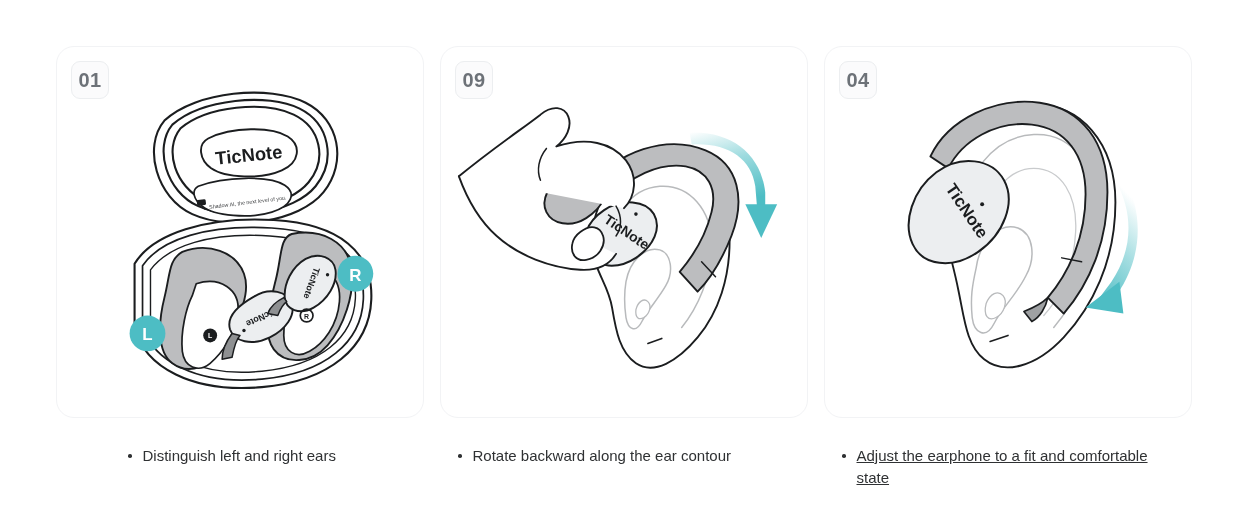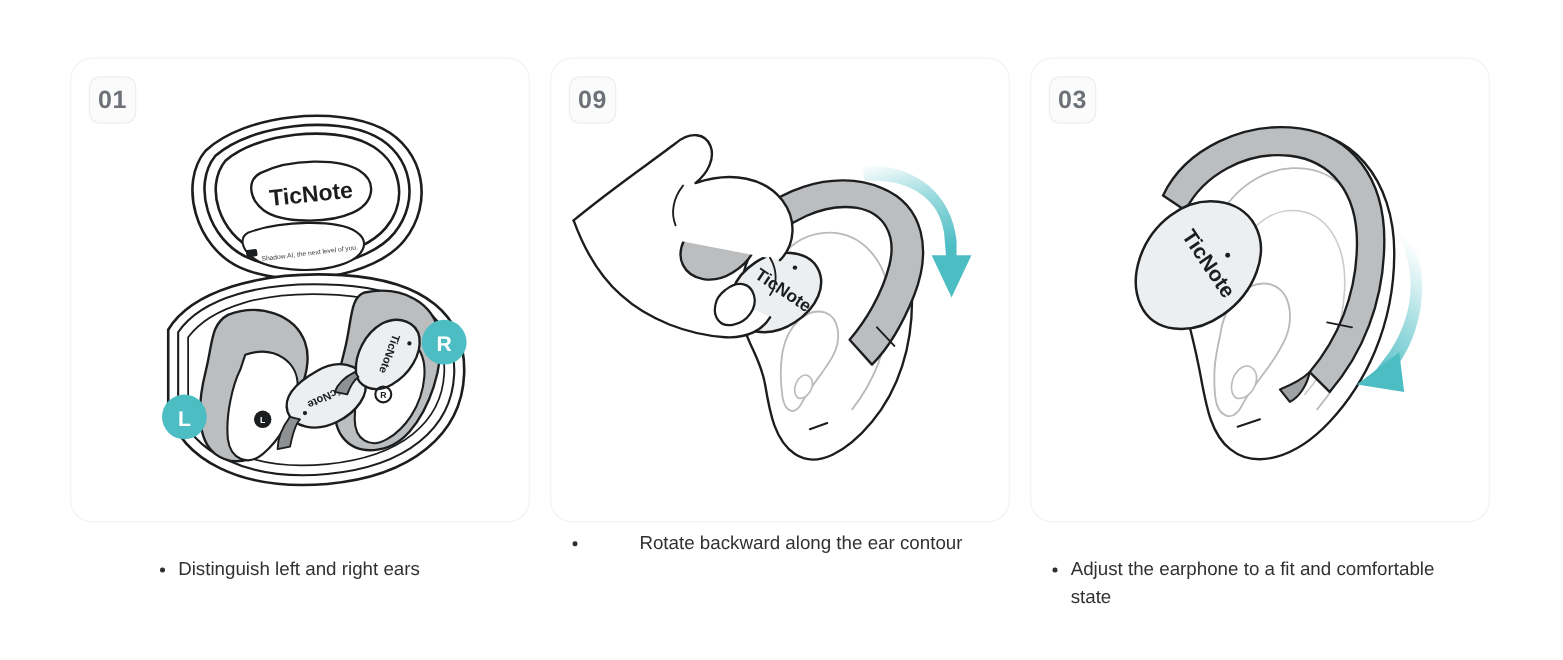--- a/index.html
+++ b/index.html
@@ -53,22 +53,22 @@
   }
   .bullet{
     display:inline-block;
     width:3.5px;height:3.5px;
     border-radius:50%;
     background:#2f3133;
     margin-top:9px;margin-right:11px;
     flex:0 0 auto;
   }
   #caption-1{left:128px;top:445px;width:300px;}
-  #caption-2{left:458px;top:424px;width:330px;gap:39px;}
-  #caption-3{left:842px;top:445px;width:340px;}
+  #caption-2{left:458px;top:445px;width:330px;}
+  #caption-3{left:842px;top:445px;width:340px;text-decoration:underline;}
 </style>
 </head>
 <body>
 
 <div class="sheet">
 
   <div class="panel" id="panel-1">
     <div class="step-badge">01</div>
 
     <svg class="art" viewBox="0 0 368 372">
@@ -223,21 +223,21 @@
 
       <g>
         <path d="M250 86 C292 84 322 108 326 146 L326 164
                  L318 164 L316 140 C312 112 288 96 252 98 Z" fill="url(#arrow2)" stroke="none"></path>
         <path d="M306 158 L338 158 L322 192 Z" fill="#4dbdc4" stroke="none"></path>
       </g>
     </svg>
   </div>
 
   <div class="panel" id="panel-3">
-    <div class="step-badge">03</div>
+    <div class="step-badge">04</div>
 
     <svg class="art" viewBox="0 0 368 372">
       <defs>
         <linearGradient id="arrow3" x1="0.3" y1="0" x2="0" y2="1">
           <stop offset="0%" stop-color="#4dbdc4" stop-opacity="0"></stop>
           <stop offset="45%" stop-color="#4dbdc4" stop-opacity="0.5"></stop>
           <stop offset="100%" stop-color="#4dbdc4" stop-opacity="1"></stop>
         </linearGradient>
       </defs>
 

